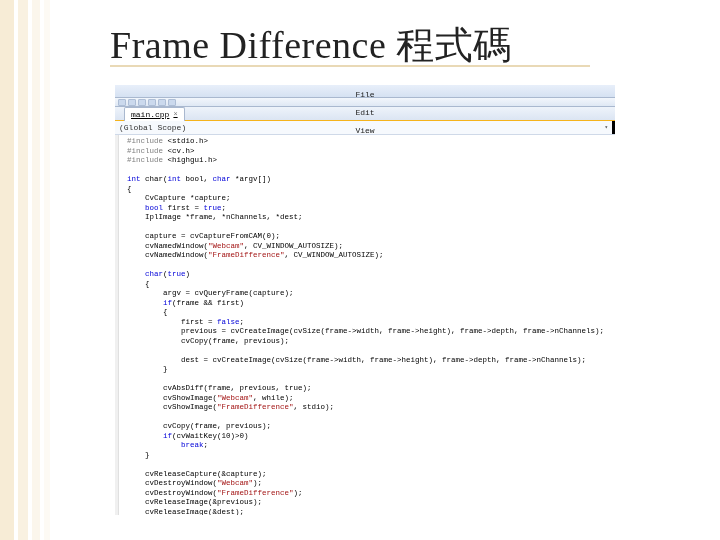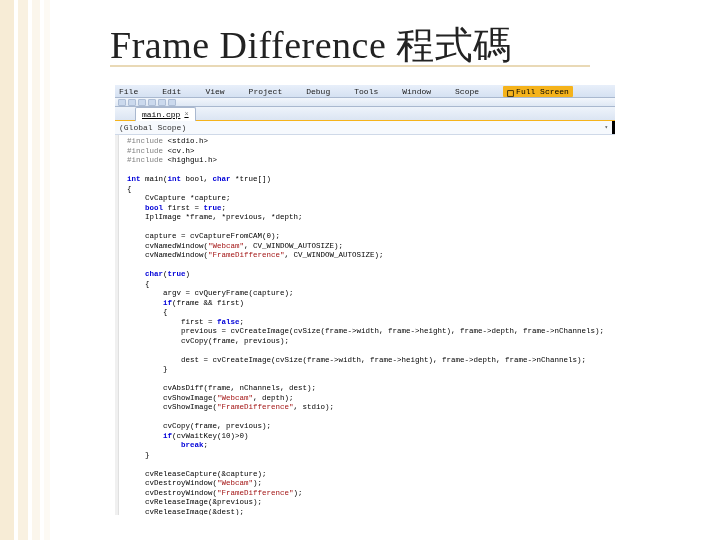--- a/index.html
+++ b/index.html
@@ -53,22 +53,23 @@
     line-height: 11px;
     color: #000;
   }
   .menubar {
     height: 13px;
     background: linear-gradient(#e8effa, #d5e1f2);
     border-bottom: 1px solid #a9b8cf;
     display: flex;
     align-items: center;
     padding: 4px 4px;
-    gap: 24px;
+    gap: 7px;
     color: #1a1a1a;
+    flex-direction: column;
   }
   .menubar span { font-size: 8px; }
   .fullscreen-btn {
     background: #f5b31c;
     color: #000;
     padding: 0 4px;
     height: 11px;
     display: inline-flex;
     align-items: flex-end;
     border-radius: 1px;
@@ -80,21 +81,21 @@
     height: 9px;
     background: linear-gradient(#f2f6fc, #dfe8f4);
     border-bottom: 1px solid #a9b8cf;
     display: flex; gap: 2px; padding: 0 3px; align-items: center;
   }
   .toolbar .tbtn { width: 8px; height: 7px; background: #cbd9ed; border: 1px solid #aebed6; border-radius: 1px; }
   .tabbar {
     height: 14px;
     background: linear-gradient(#eef3fa, #dbe5f3);
     border-bottom: 1px solid #f5b31c;
-    display: flex; align-items: flex-start; padding-left: 20px; text-decoration: underline;
+    display: flex; align-items: flex-start; padding-left: 9px; text-decoration: underline;
   }
   .tab {
     background: #fff;
     border: 1px solid #a9b8cf;
     border-bottom: none;
     border-top-left-radius: 2px;
     border-top-right-radius: 2px;
     padding: 1px 6px;
     font-size: 8px;
     display: flex; align-items: center; gap: 4px;
@@ -125,21 +126,21 @@
     position: absolute; left: 0; top: 0; bottom: 0; width: 4px;
     background: #f0f0f0; border-right: 1px solid #e0e0e0;
   }
   pre.code {
     margin-left: 6px;
     white-space: pre;
     font-family: Consolas, "Courier New", monospace;
     font-size: 7.5px;
     line-height: 9.5px;
   }
-  .k { color: #0000d8; font-weight: bold; }
+  .k { color: #0000d8; }
   .s { color: #a31515; }
   .pp { color: #808080; }
 </style>
 </head>
 <body>
 
 <div class="slide-bg">
   <div class="deco-stripe">
     <div class="bar b1"></div>
       <div class="bar b2"></div>
@@ -190,44 +191,44 @@
         <span class="chev">▾</span>
       </div>
     </div>
 
     <div class="code-area">
       <div class="gut"></div>
 <pre class="code"><span class="pp">#include</span><span> &lt;stdio.h&gt;</span>
 <span class="pp">#include</span><span> &lt;cv.h&gt;</span>
 <span class="pp">#include</span><span> &lt;highgui.h&gt;</span>
 <span></span>
-<span class="k">int</span><span> main(</span><span class="k">int</span><span> bool, </span><span class="k">char</span><span> *true[])</span>
+<span class="k">int</span><span> char(</span><span class="k">int</span><span> bool, </span><span class="k">char</span><span> *argv[])</span>
 <span>{</span>
 <span>    CvCapture *capture;</span>
 <span>    </span><span class="k">bool</span><span> first = </span><span class="k">true</span><span>;</span>
-<span>    IplImage *frame, *previous, *depth;</span>
+<span>    IplImage *frame, *nChannels, *dest;</span>
 <span></span>
 <span>    capture = cvCaptureFromCAM(0);</span>
 <span>    cvNamedWindow(</span><span class="s">"Webcam"</span><span>, CV_WINDOW_AUTOSIZE);</span>
 <span>    cvNamedWindow(</span><span class="s">"FrameDifference"</span><span>, CV_WINDOW_AUTOSIZE);</span>
 <span></span>
 <span>    </span><span class="k">char</span><span>(</span><span class="k">true</span><span>)</span>
 <span>    {</span>
 <span>        argv = cvQueryFrame(capture);</span>
 <span>        </span><span class="k">if</span><span>(frame &amp;&amp; first)</span>
 <span>        {</span>
 <span>            first = </span><span class="k">false</span><span>;</span>
 <span>            previous = cvCreateImage(cvSize(frame-&gt;width, frame-&gt;height), frame-&gt;depth, frame-&gt;nChannels);</span>
 <span>            cvCopy(frame, previous);</span>
 <span></span>
 <span>            dest = cvCreateImage(cvSize(frame-&gt;width, frame-&gt;height), frame-&gt;depth, frame-&gt;nChannels);</span>
 <span>        }</span>
 <span></span>
-<span>        cvAbsDiff(frame, nChannels, dest);</span>
-<span>        cvShowImage(</span><span class="s">"Webcam"</span><span>, depth);</span>
+<span>        cvAbsDiff(frame, previous, true);</span>
+<span>        cvShowImage(</span><span class="s">"Webcam"</span><span>, while);</span>
 <span>        cvShowImage(</span><span class="s">"FrameDifference"</span><span>, stdio);</span>
 <span></span>
 <span>        cvCopy(frame, previous);</span>
 <span>        </span><span class="k">if</span><span>(cvWaitKey(10)&gt;0)</span>
 <span>            </span><span class="k">break</span><span>;</span>
 <span>    }</span>
 <span></span>
 <span>    cvReleaseCapture(&amp;capture);</span>
 <span>    cvDestroyWindow(</span><span class="s">"Webcam"</span><span>);</span>
 <span>    cvDestroyWindow(</span><span class="s">"FrameDifference"</span><span>);</span>

